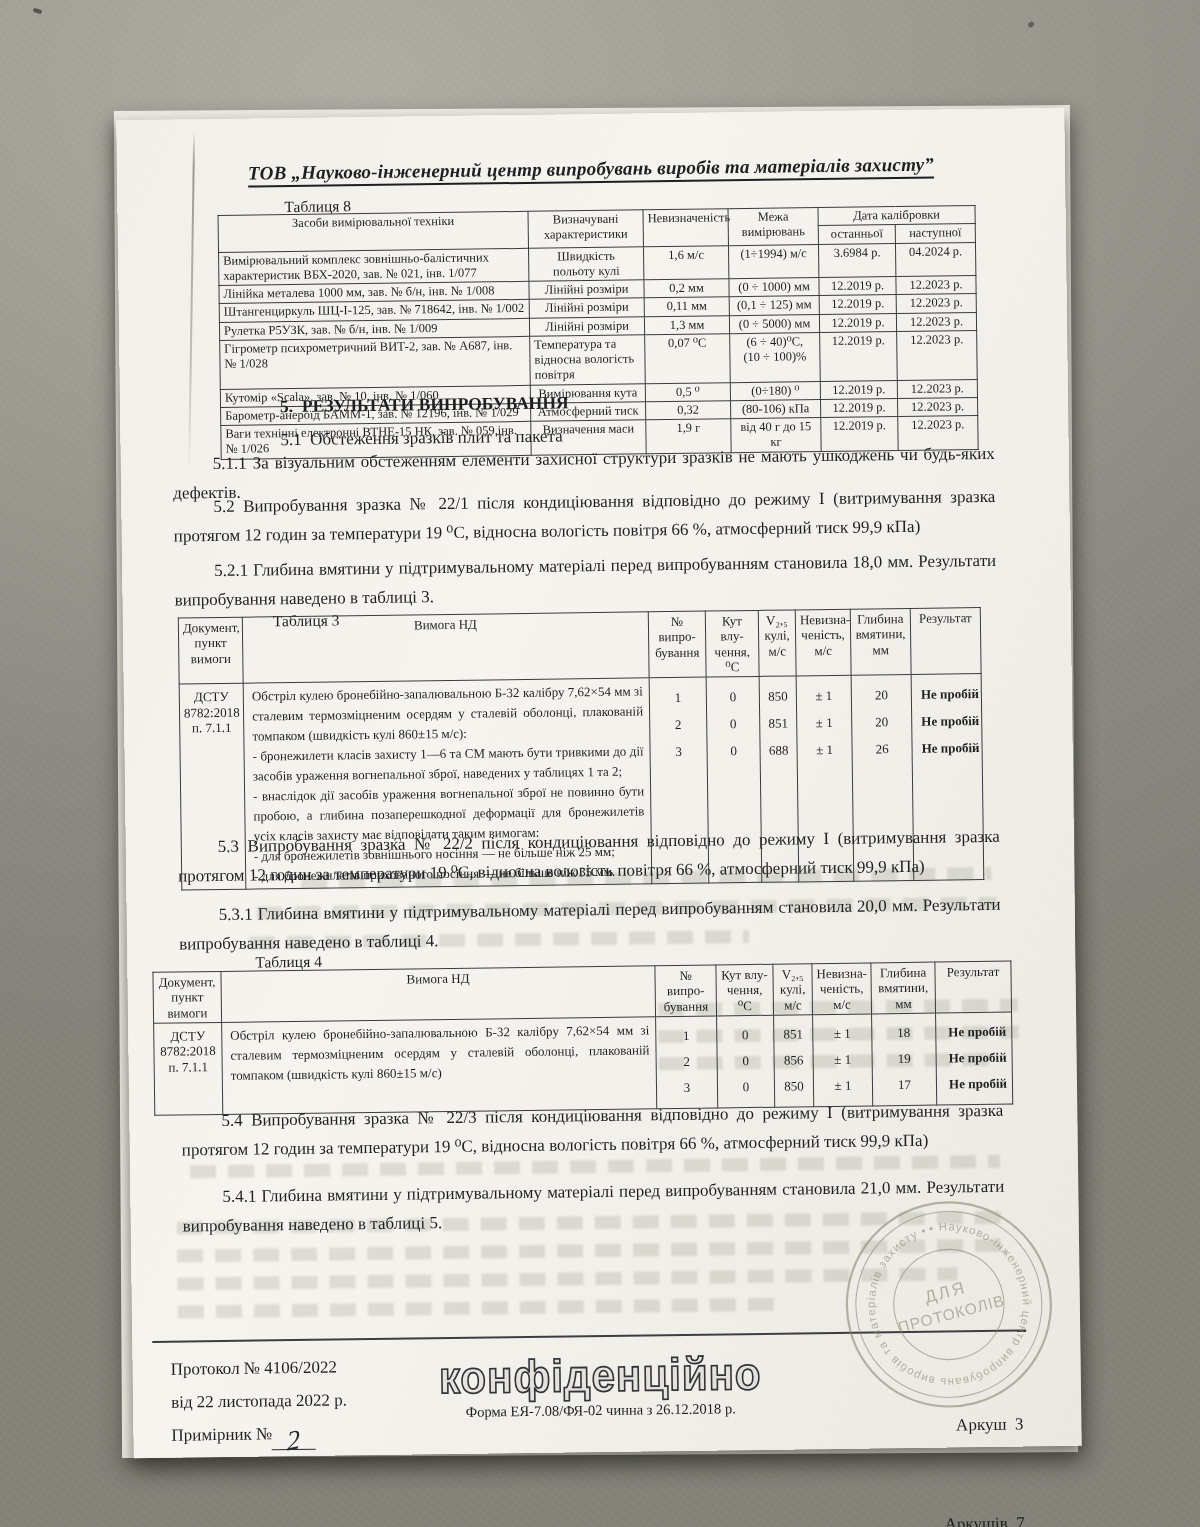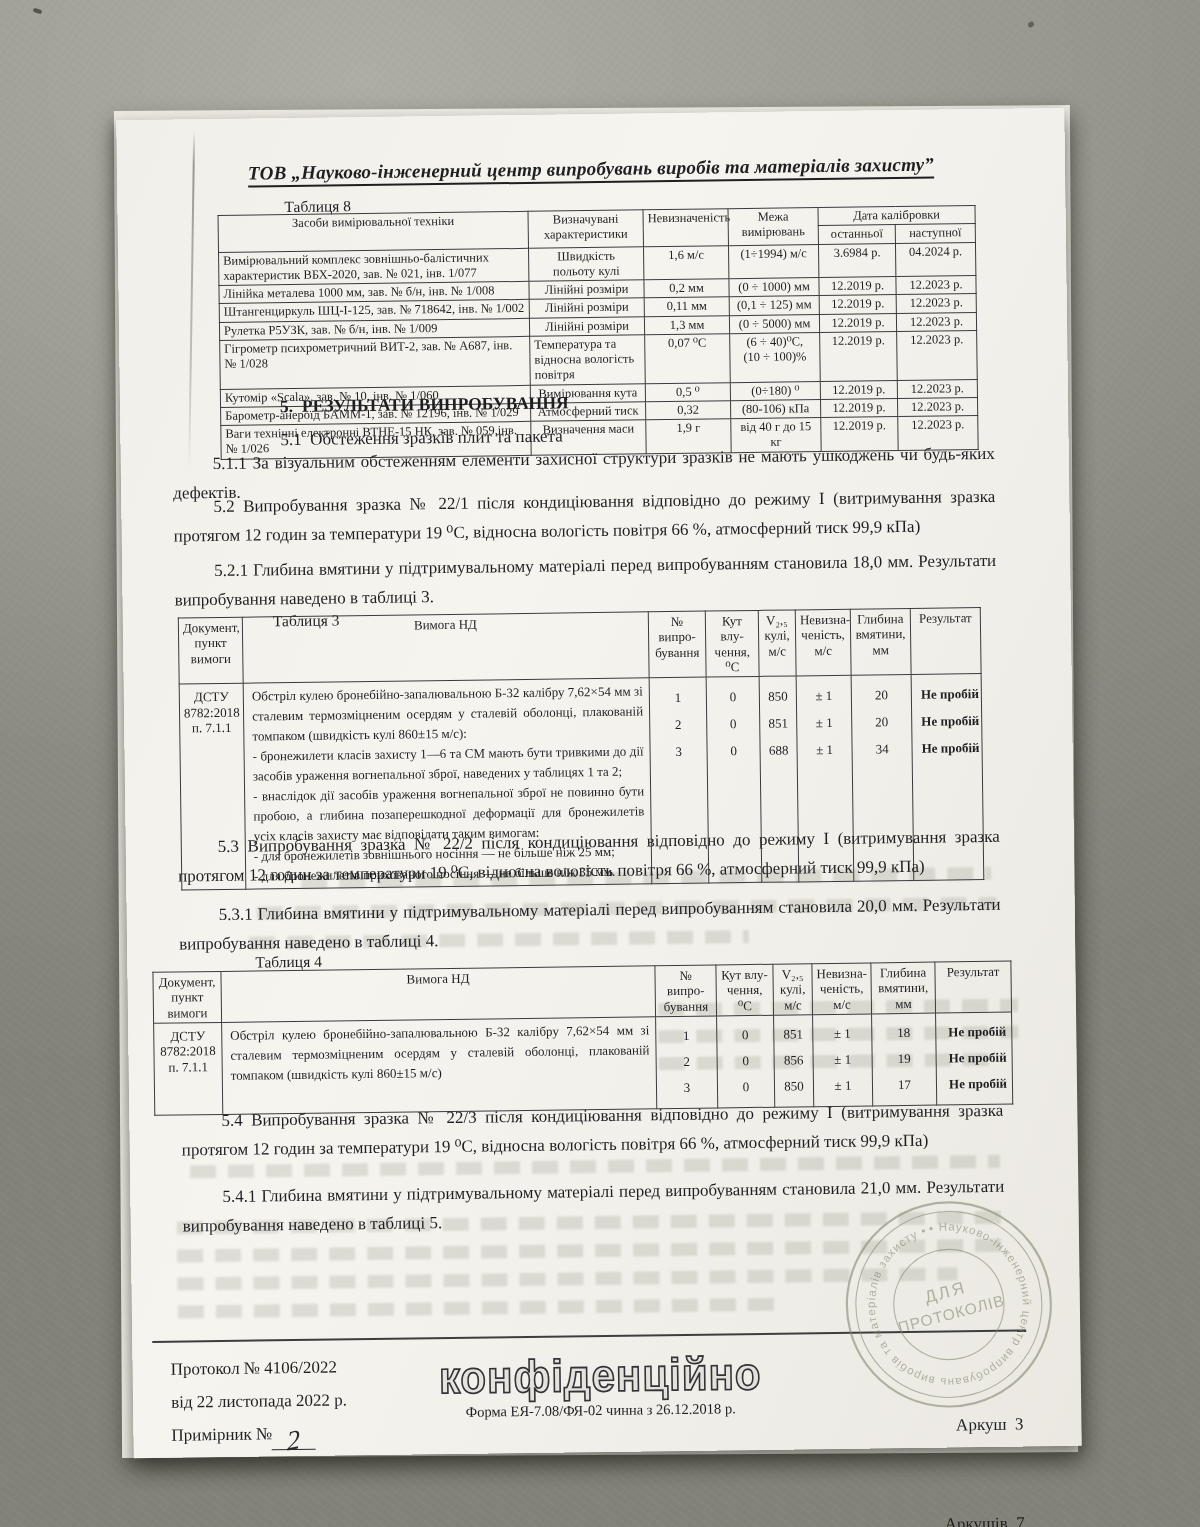--- a/index.html
+++ b/index.html
@@ -268,21 +268,21 @@
           <div class="sv">688</div>
         </td>
         <td class="vc pad-top">
           <div class="sv">± 1</div>
           <div class="sv">± 1</div>
           <div class="sv">± 1</div>
         </td>
         <td class="vc pad-top">
           <div class="sv">20</div>
           <div class="sv">20</div>
-          <div class="sv">34</div>
+          <div class="sv">26</div>
         </td>
         <td class="vc pad-top">
           <div class="svr">Не пробій</div>
           <div class="svr">Не пробій</div>
           <div class="svr">Не пробій</div>
         </td>
       </tr>
     </tbody>
       </table>
 

